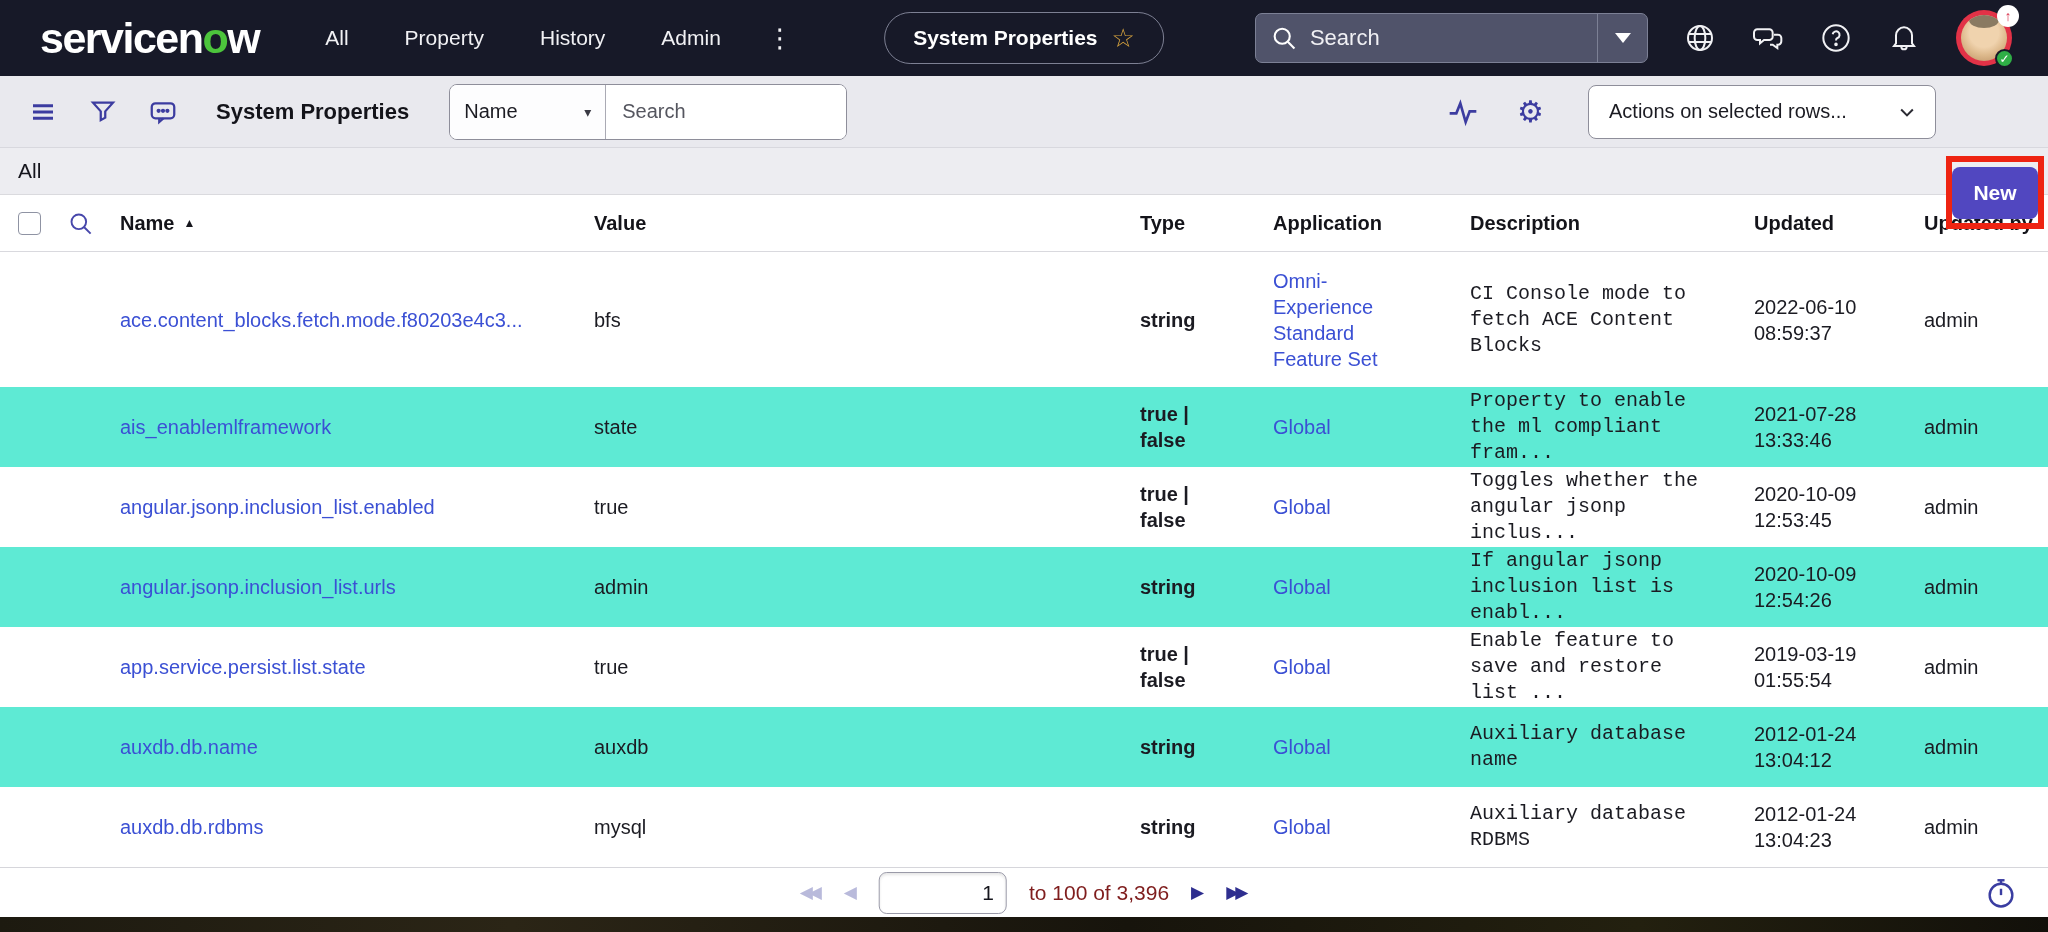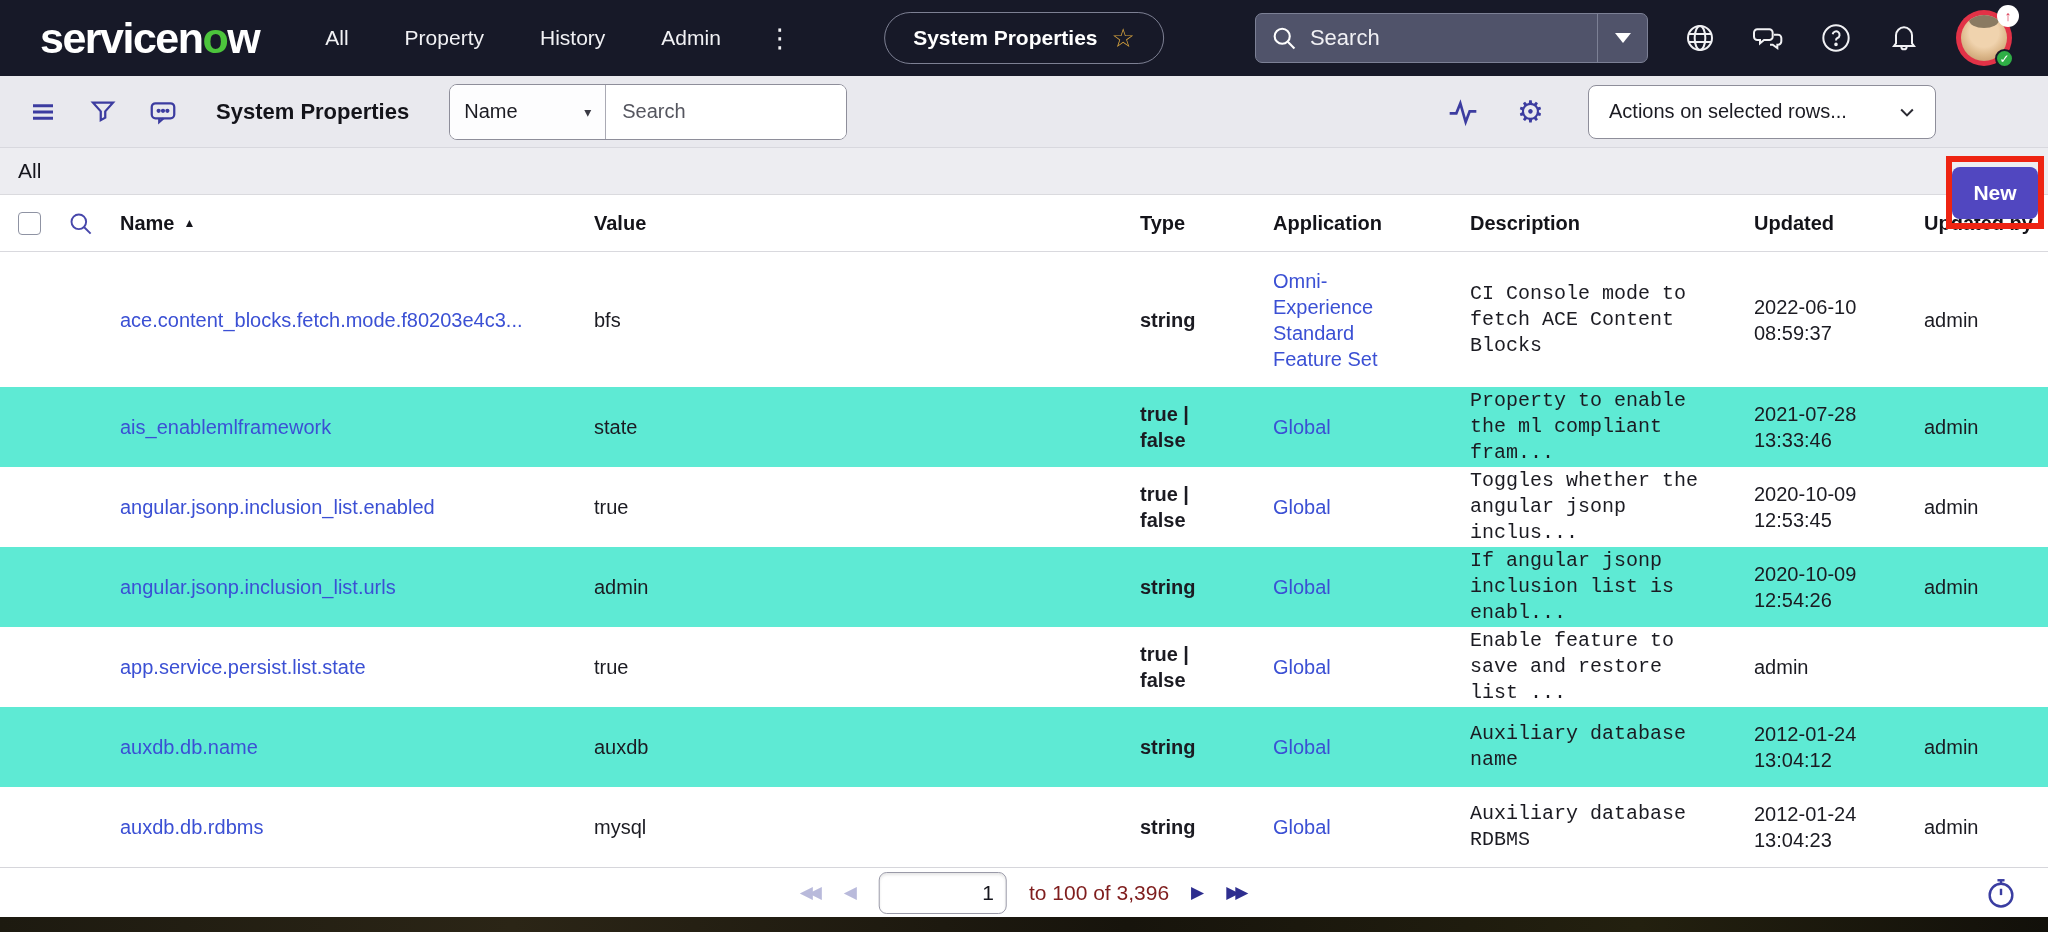--- a/index.html
+++ b/index.html
@@ -268,20 +268,21 @@
     <div class="cell">admin</div>
   </div>
 
   <div class="grid-row trow h-std">
     <div class="cell"></div>
     <div class="cell"><a class="tlink">app.service.persist.list.state</a></div>
     <div class="cell">true</div>
     <div class="cell type">true | false</div>
     <div class="cell app"><a class="tlink">Global</a></div>
     <div class="cell desc">Enable feature to save and restore list ...</div>
+    <div class="cell upd">2019-03-19 01:55:54</div>
     <div class="cell">admin</div>
   </div>
 
   <div class="grid-row trow h-std alt">
     <div class="cell"></div>
     <div class="cell"><a class="tlink">auxdb.db.name</a></div>
     <div class="cell">auxdb</div>
     <div class="cell type">string</div>
     <div class="cell app"><a class="tlink">Global</a></div>
     <div class="cell desc">Auxiliary database name</div>

